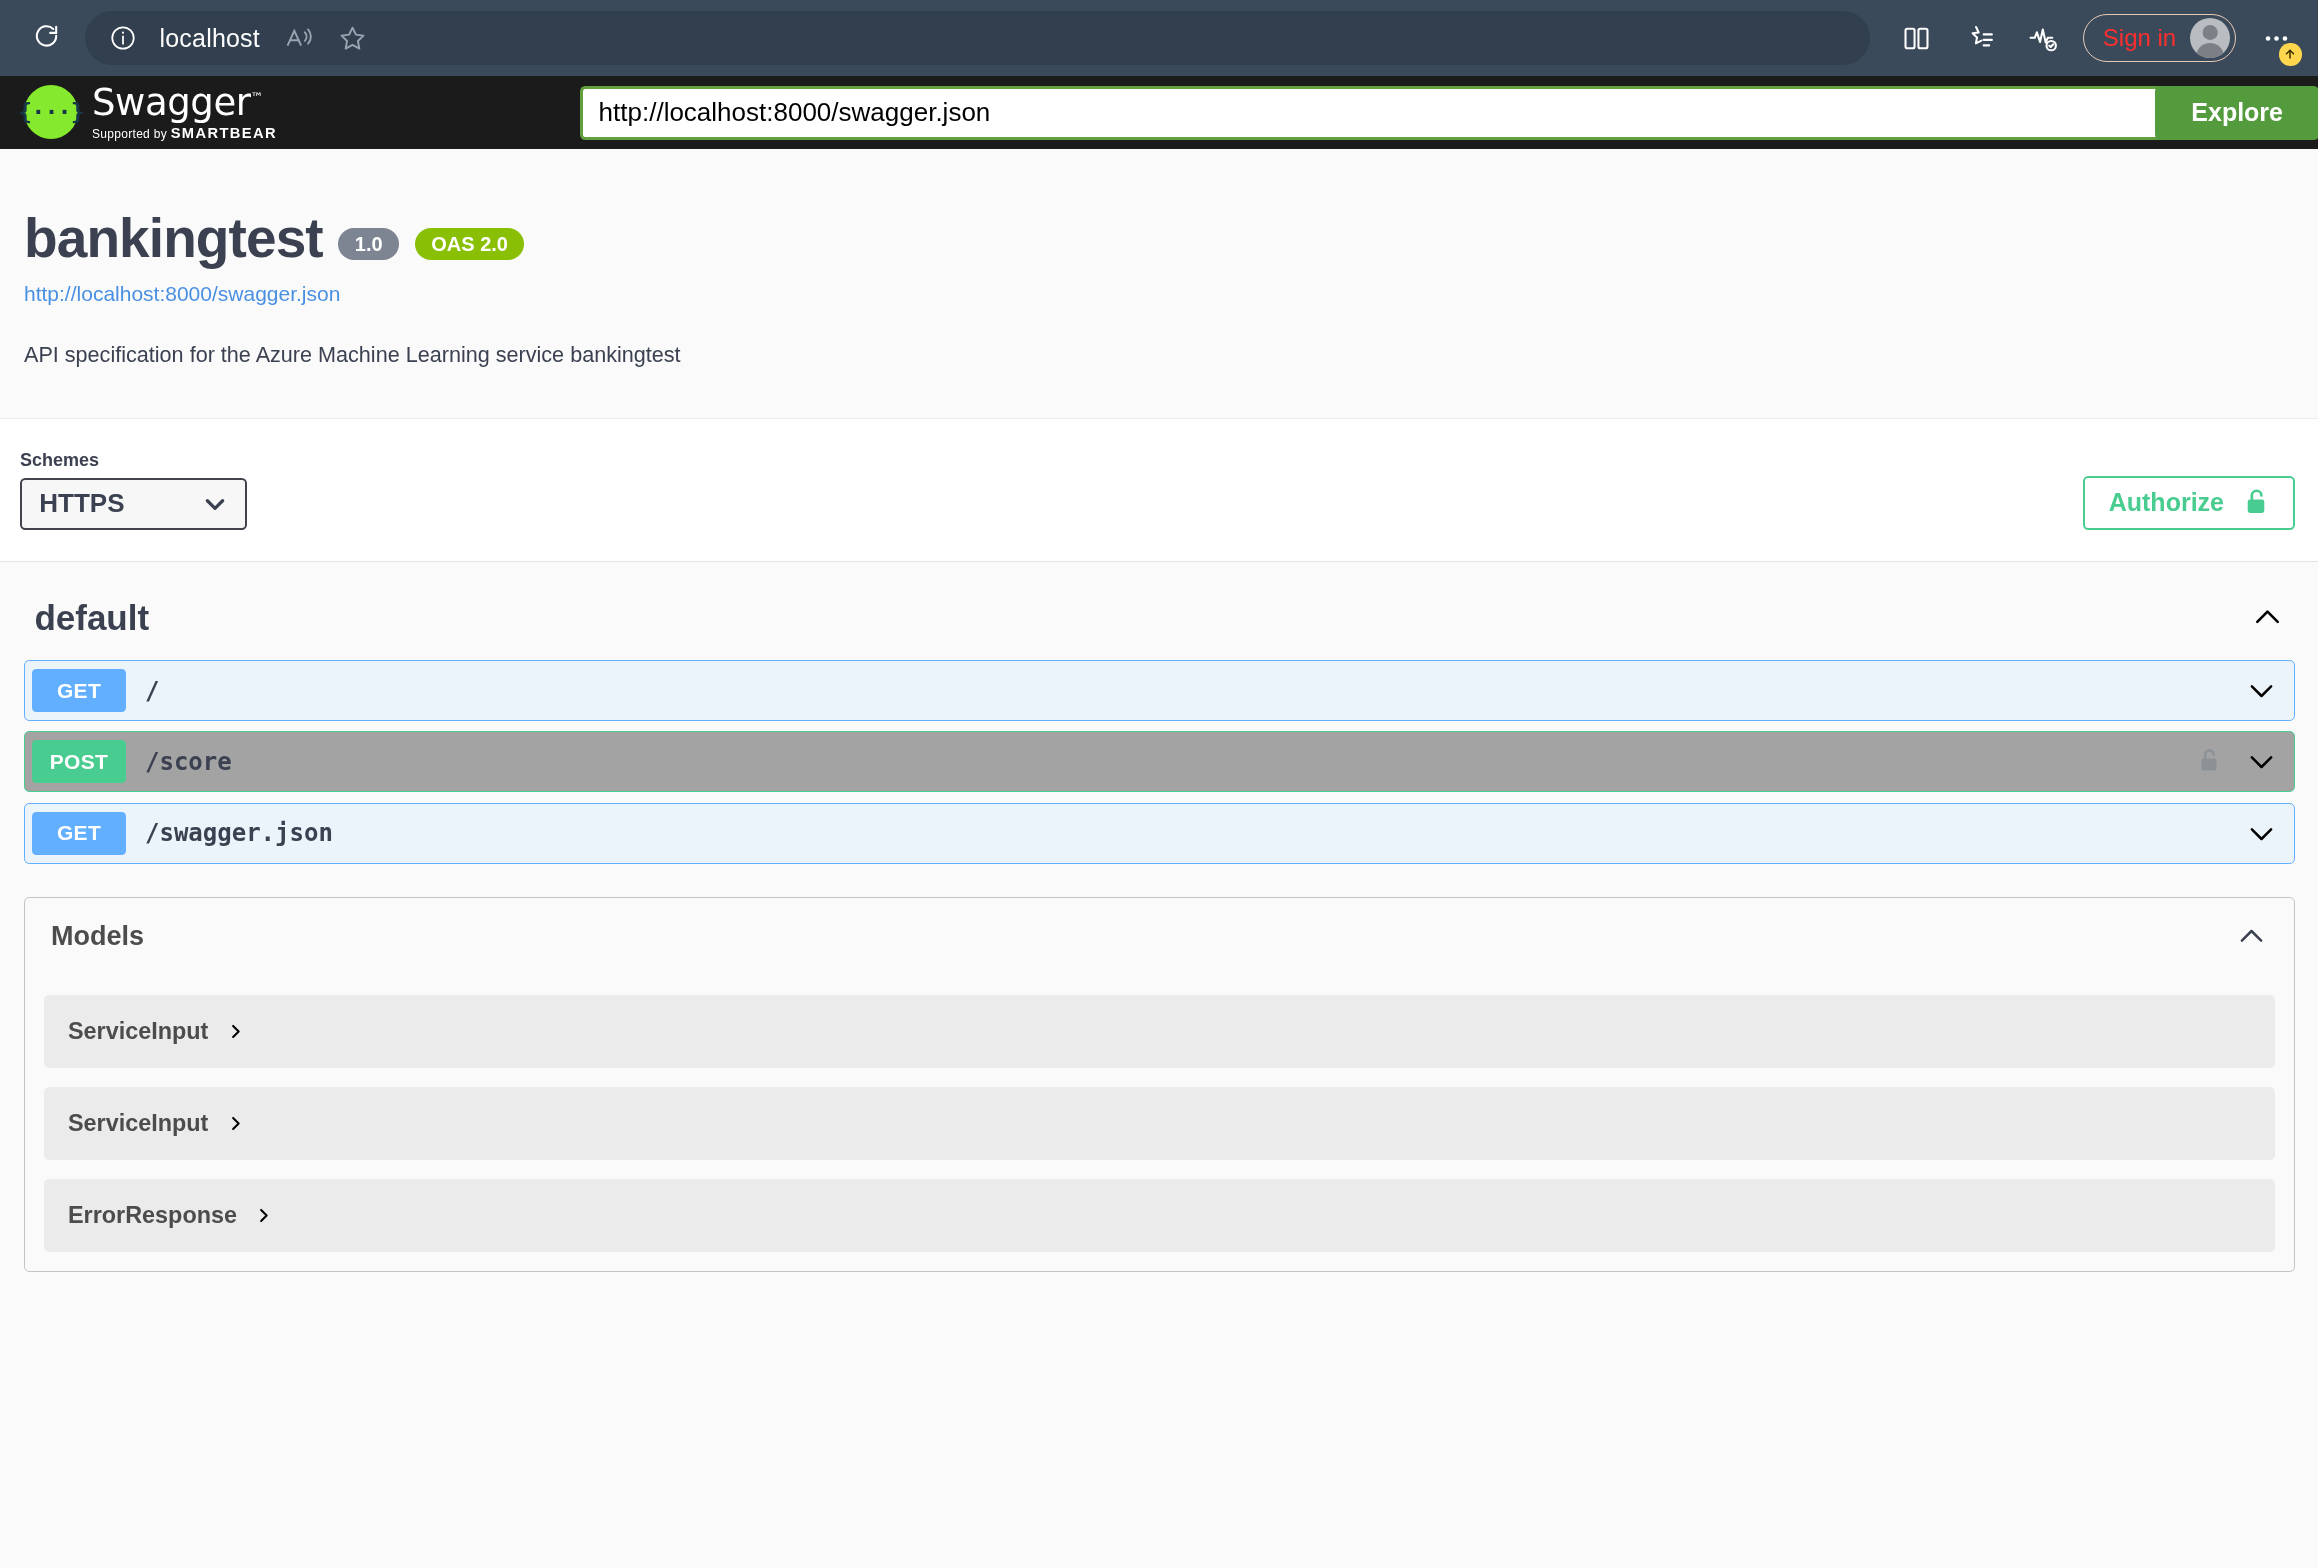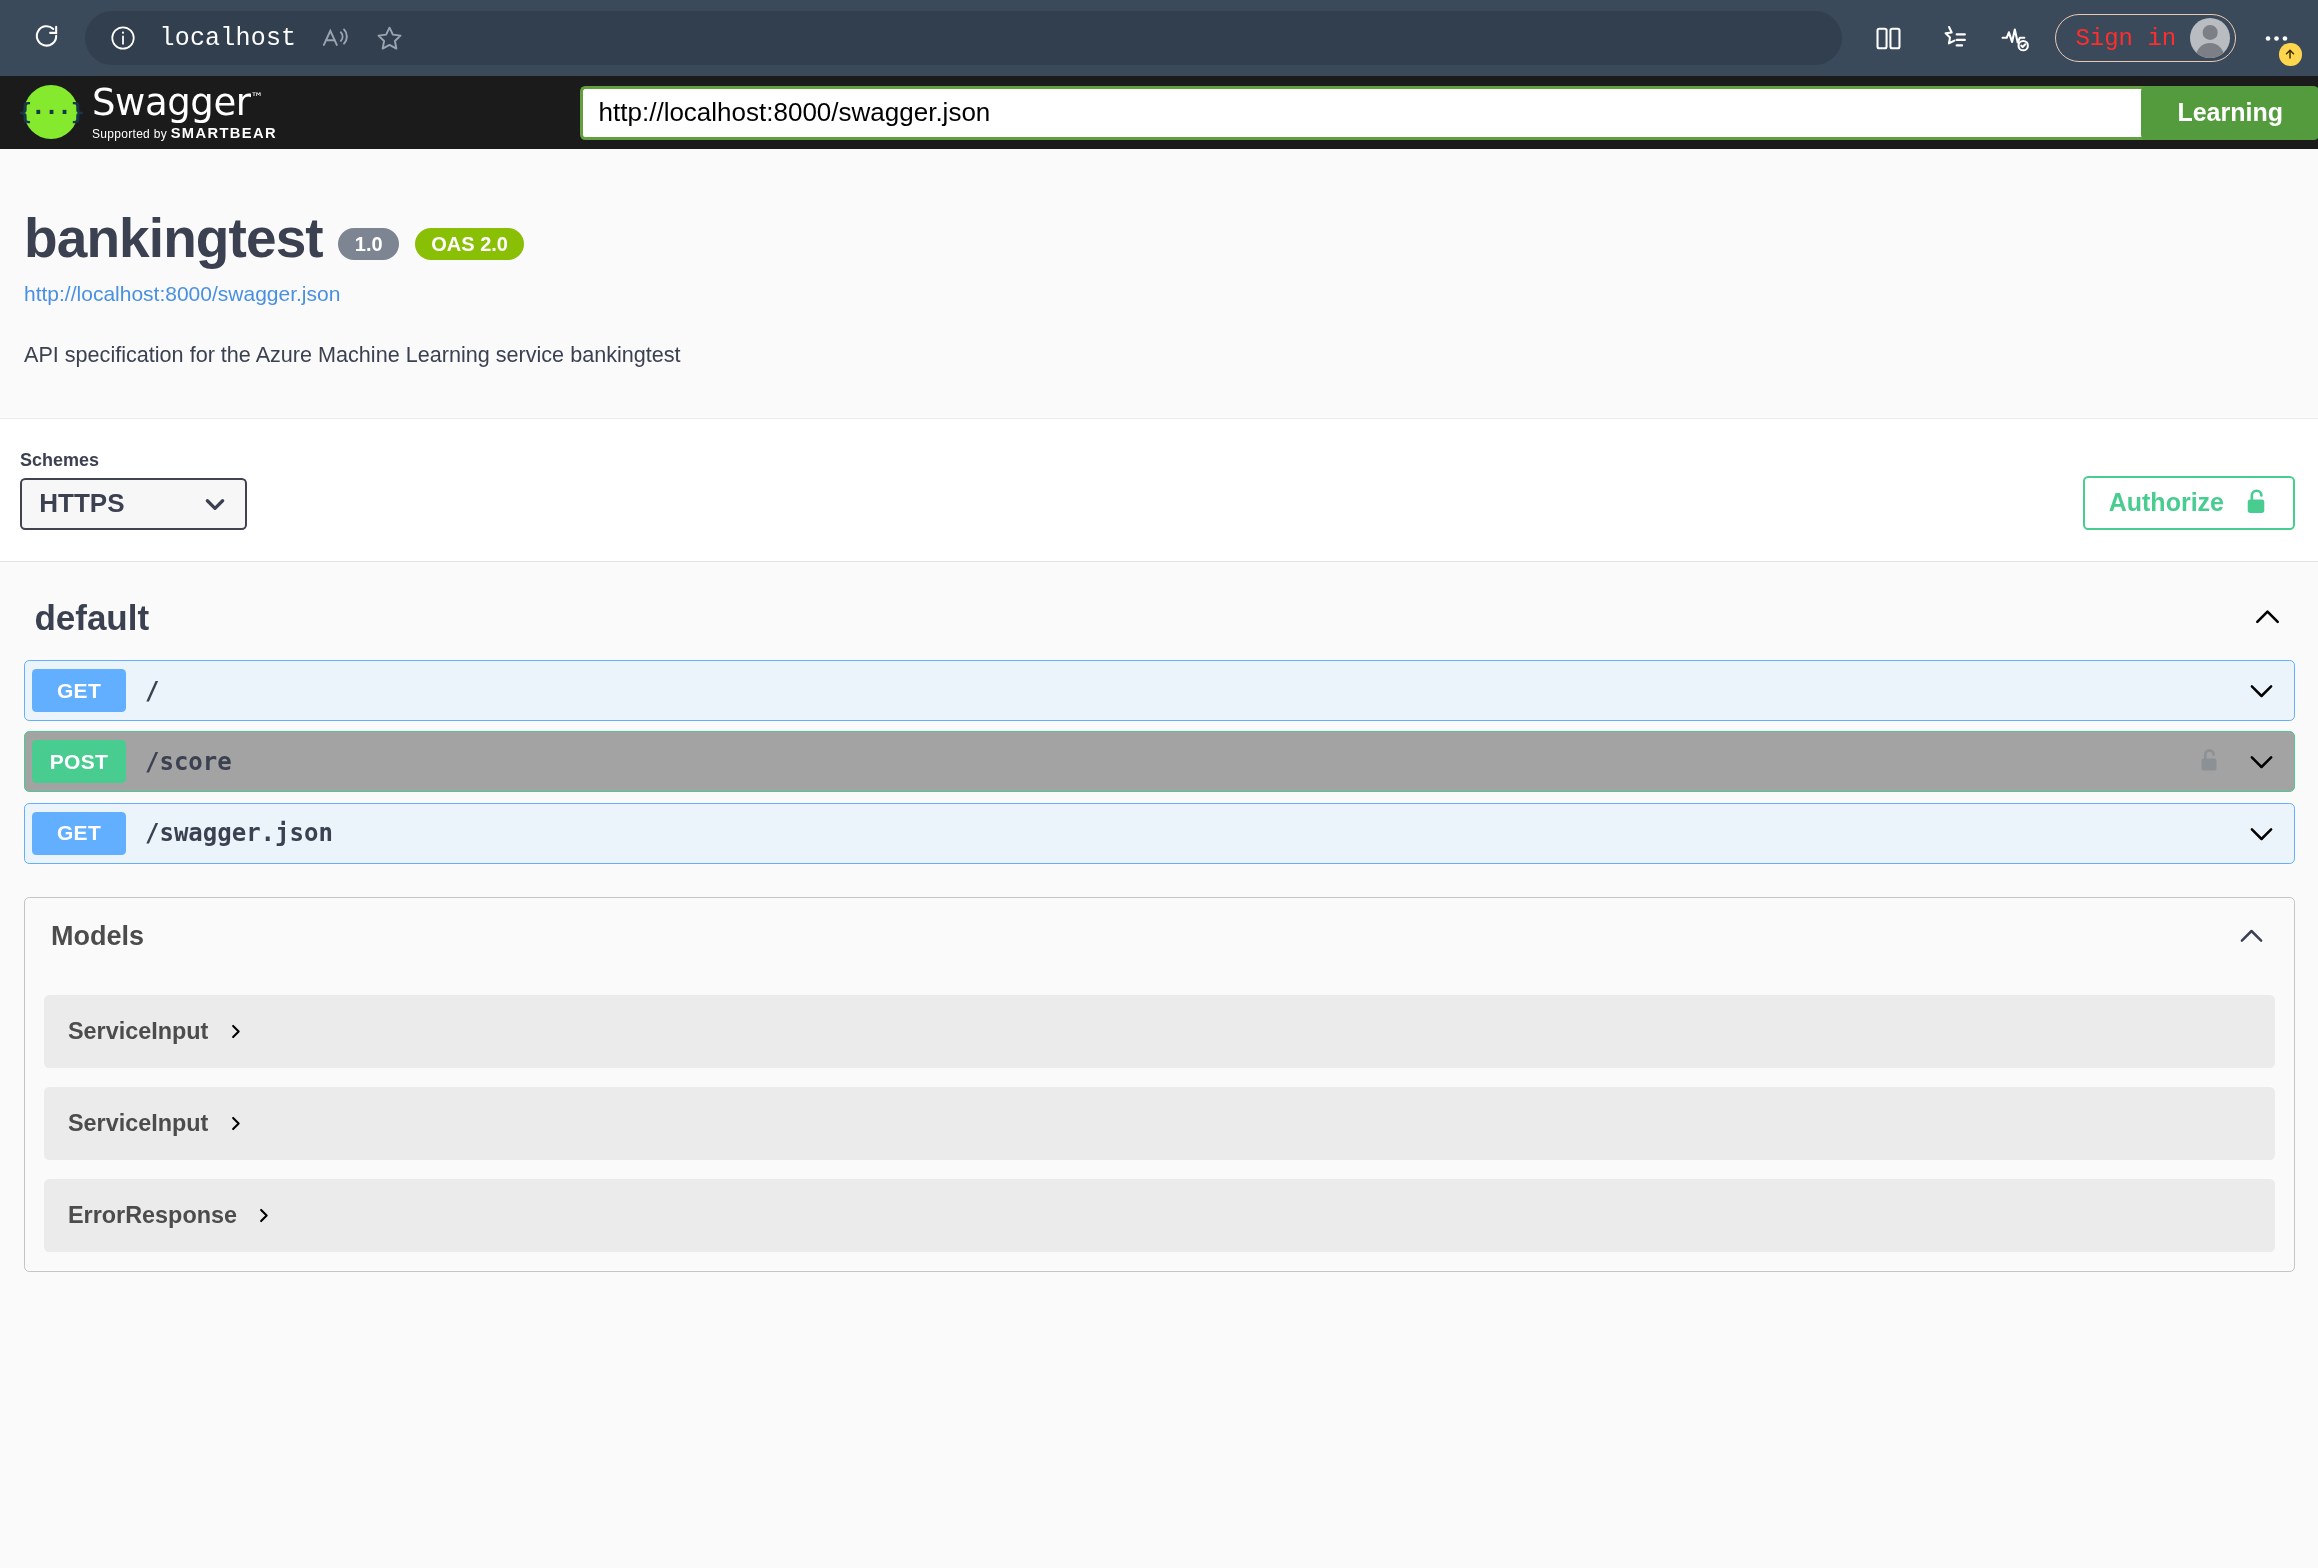--- a/index.html
+++ b/index.html
@@ -11,21 +11,20 @@
   }
 
   
   .browser-bar {
     height: 76px;
     background: #3b4a5a;
     display: flex;
     align-items: center;
     padding: 16px 19px;
     position: relative;
-    font-family: Liberation Mono, monospace;
   }
   .nav-btn {
     width: 54px; height: 54px;
     display: flex; align-items: center; justify-content: center;
     border-radius: 7px;
     flex: 0 0 auto;
   }
   .address-pill {
     flex: 1 1 auto;
     margin-left: 12px;
@@ -415,21 +414,21 @@
         <span>Swagger</span><span class="logo-tm">™</span>
       </div>
       <div class="logo-sub">
         <span>Supported by </span><b>SMARTBEAR</b>
       </div>
     </div>
   </div>
 
   <div class="explore-wrap">
     <input class="explore-input" type="text" value="http://localhost:8000/swagger.json" style="">
-    <button class="explore-btn">Learning</button>
+    <button class="explore-btn">Explore</button>
   </div>
 </div>
 
 <div class="info-block">
   <div class="wrap">
     <div class="title-row">
       <span class="api-title">bankingtest</span>
       <span class="pill pill-version">1.0</span>
       <span class="pill pill-oas">OAS 2.0</span>
     </div>

